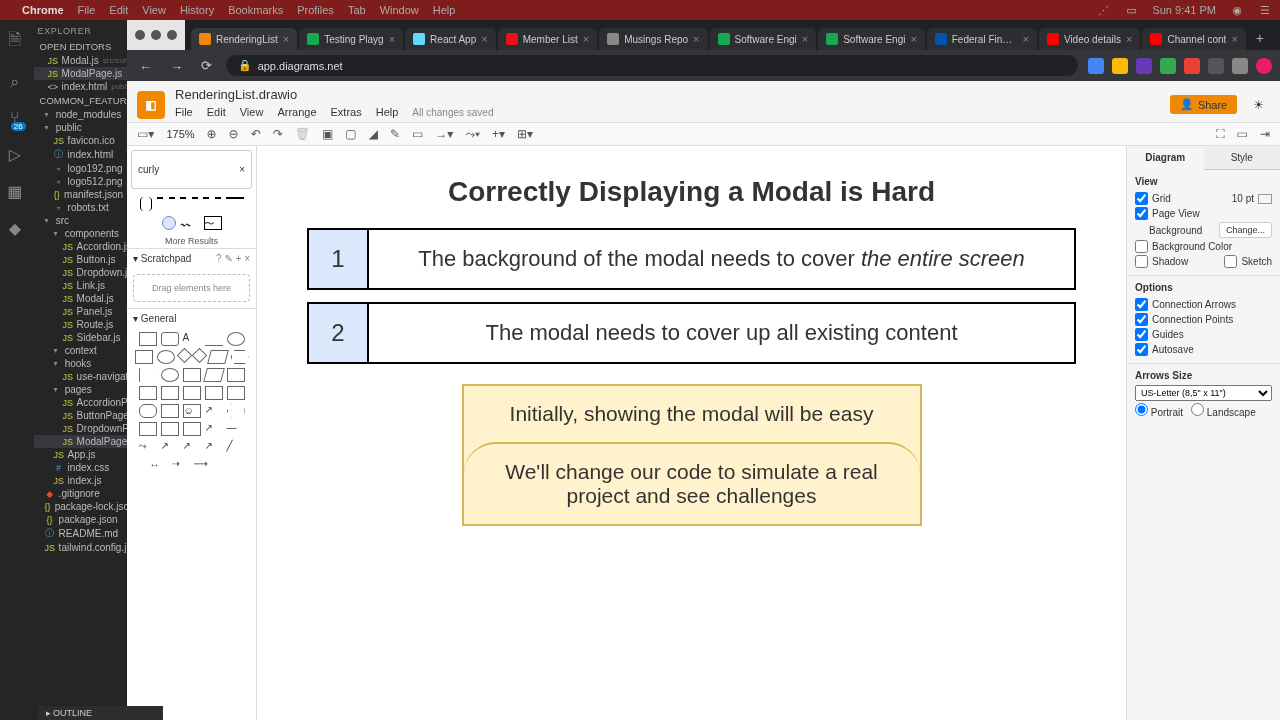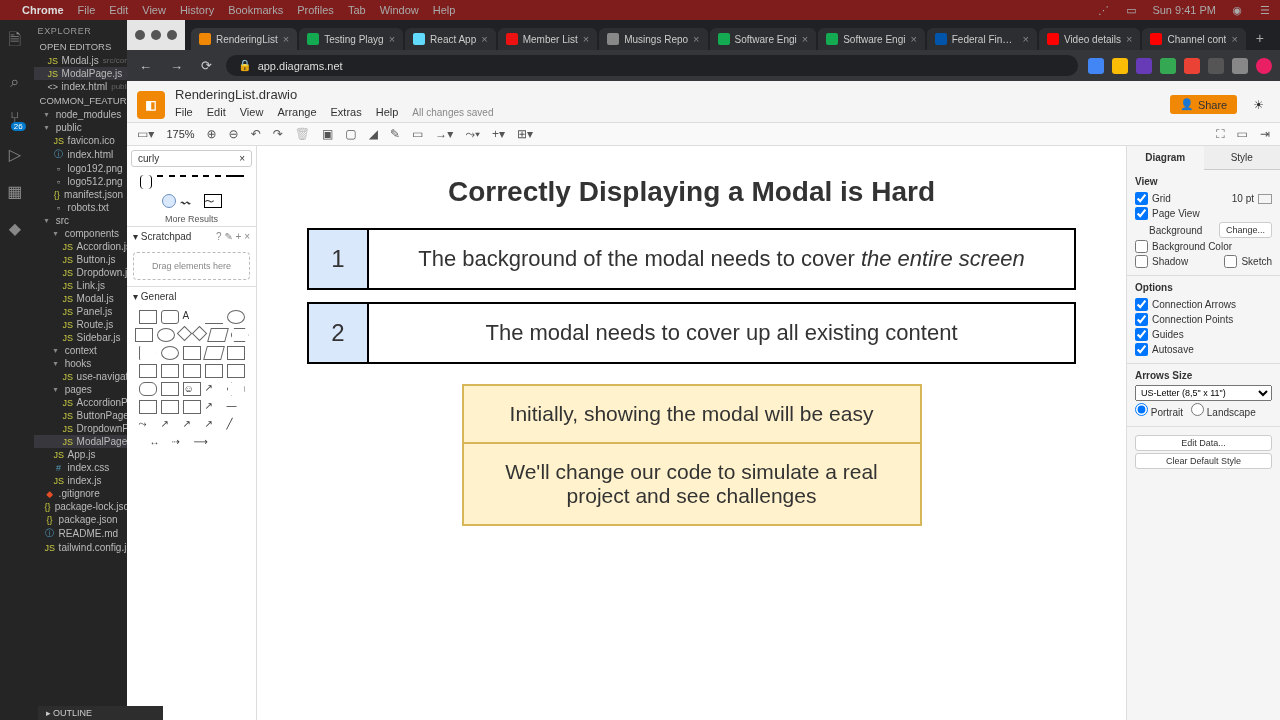--- a/index.html
+++ b/index.html
@@ -54,42 +54,42 @@
 .dio-title { font-size:13px; }
 .share-btn { background:#f08705; color:#333; padding:3px 10px; border-radius:3px; font-size:11px; display:flex; align-items:center; gap:4px; margin-left:auto; margin-right:6px; }
 .dio-menu { display:flex; gap:14px; padding:4px 10px 4px 50px; font-size:11px; align-items:center; }
 .dio-menu .saved { color:#888; font-size:10px; }
 .dio-tools { display:flex; align-items:center; gap:12px; padding:4px 10px; border-top:1px solid #ddd; border-bottom:1px solid #ddd; background:#f9f9f9; }
 .dio-tools .tbtn { color:#555; font-size:12px; }
 .dio-tools .zoom { font-size:11px; }
 
 .dio-body { flex:1; display:flex; overflow:hidden; }
 .shapes { width:130px; background:#fff; border-right:1px solid #ddd; display:flex; flex-direction:column; font-size:10px; }
-.shapes .search { margin:4px; padding:2px 6px; border:1px solid #ccc; border-radius:3px; display:flex; justify-content:space-between; }
+.shapes .search { margin:4px; padding:13px 6px; border:1px solid #ccc; border-radius:3px; display:flex; justify-content:space-between; }
 .shapes .results { padding:4px 6px; display:flex; flex-wrap:wrap; gap:5px; justify-content:center; }
 .shapes .shape { width:18px; height:14px; border:1px solid #555; }
 .shapes .more { text-align:center; font-size:9px; color:#555; padding:2px; }
 .shapes .pad { padding:4px 6px; border-top:1px solid #ddd; }
 .shapes .pad .st { display:flex; justify-content:space-between; }
 .shapes .drag { margin:6px; border:1px dashed #bbb; padding:8px; text-align:center; color:#888; font-size:9px; border-radius:4px; }
 .shapes .grid { padding:4px; display:flex; flex-wrap:wrap; gap:4px; justify-content:center; }
 .shapes .grid .s { width:18px; height:14px; border:1px solid #666; }
 .shapes .cat { padding:3px 6px; border-top:1px solid #eee; }
 .shapes .cat::before { content:"▸ "; font-size:8px; color:#777; }
 
 .canvas { flex:1; background:#fff; position:relative; overflow:hidden; }
 .canvas-inner { padding:30px 40px; }
 .title-text { font-size:28px; font-weight:bold; text-align:center; margin-bottom:20px; }
 .row-box { display:flex; border:2px solid #000; margin:0 10px 12px; }
 .num-cell { width:60px; background:#dae8fc; border-right:2px solid #000; display:flex; align-items:center; justify-content:center; font-size:24px; }
 .text-cell { flex:1; padding:16px 20px; font-size:22px; text-align:center; }
 .text-cell em { }
 .yellow-stack { margin:20px auto 0; width:460px; border:2px solid #d6b656; background:#fff2cc; }
 .yellow-cell { padding:16px 20px; font-size:21px; text-align:center; }
-.yellow-cell + .yellow-cell { border-top:2px solid #d6b656; }
+.yellow-cell + .yellow-cell { border-top:2px solid #d6b656;border-radius:32px; }
 
 .fmt { width:154px; background:#f5f5f5; border-left:1px solid #ddd; font-size:10px; }
 .fmt-tabs { display:flex; }
 .fmt-tab { flex:1; padding:6px; text-align:center; border-bottom:1px solid #ccc; background:#eee; }
 .fmt-tab.active { background:#f5f5f5; border-bottom:none; font-weight:600; }
 .fmt-sec { padding:6px 8px; }
 .fmt-sec .h { font-weight:600; margin-bottom:4px; }
 .fmt-row { display:flex; align-items:center; gap:4px; padding:1px 0; }
 .fmt-row input[type=checkbox]{ margin:0; }
 .fmt-row .sp { margin-left:auto; }
@@ -440,22 +440,18 @@
               </div>
           </div>
           <div class="fmt-sec" style="border-top:1px solid #ddd">
             <div class="h">Arrows Size</div>
             <select><option>US-Letter (8,5" x 11")</option></select>
             <div class="radio-row">
                 <label><input type="radio" checked="" style=""> <span>Portrait</span></label>
                 <label><input type="radio" style=""> <span>Landscape</span></label>
               </div>
           </div>
-          <div class="fmt-sec" style="border-top:1px solid #ddd;text-align:center">
-            <div class="fmt-btn" style="display:block;margin:2px 0">Edit Data...</div>
-            <div class="fmt-btn" style="display:block;margin:2px 0">Clear Default Style</div>
-          </div>
         </div>
       </div>
     </div>
   </div>
 </div>
 <div class="outline-bar">▸ <span>OUTLINE</span></div>
 
 </body></html>

